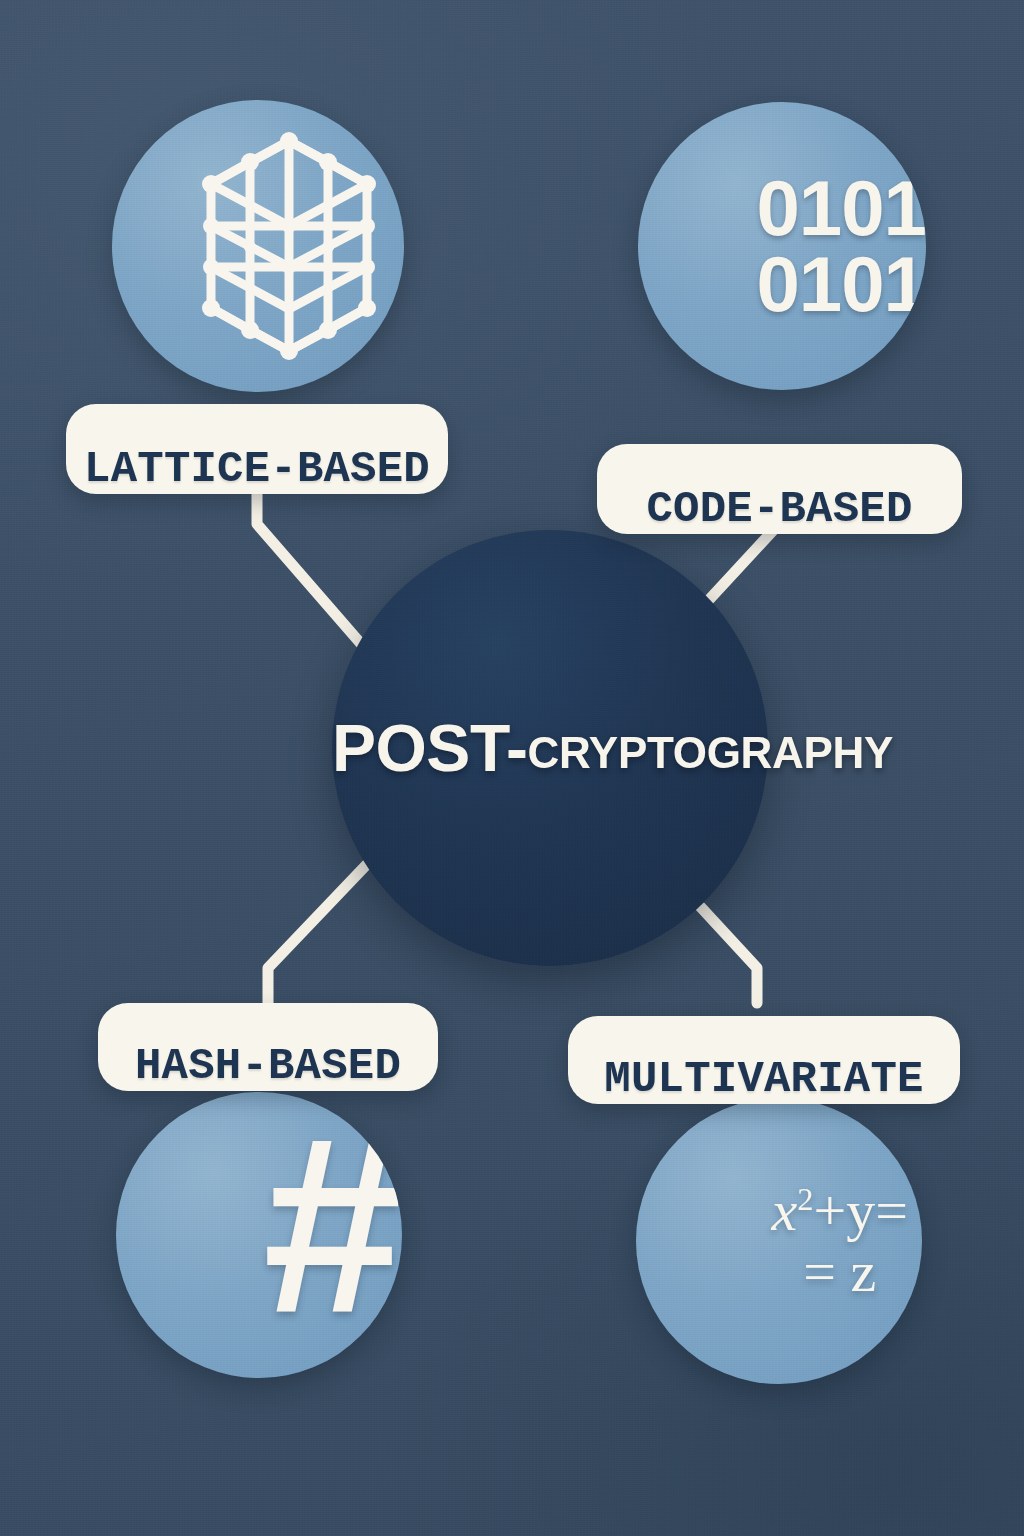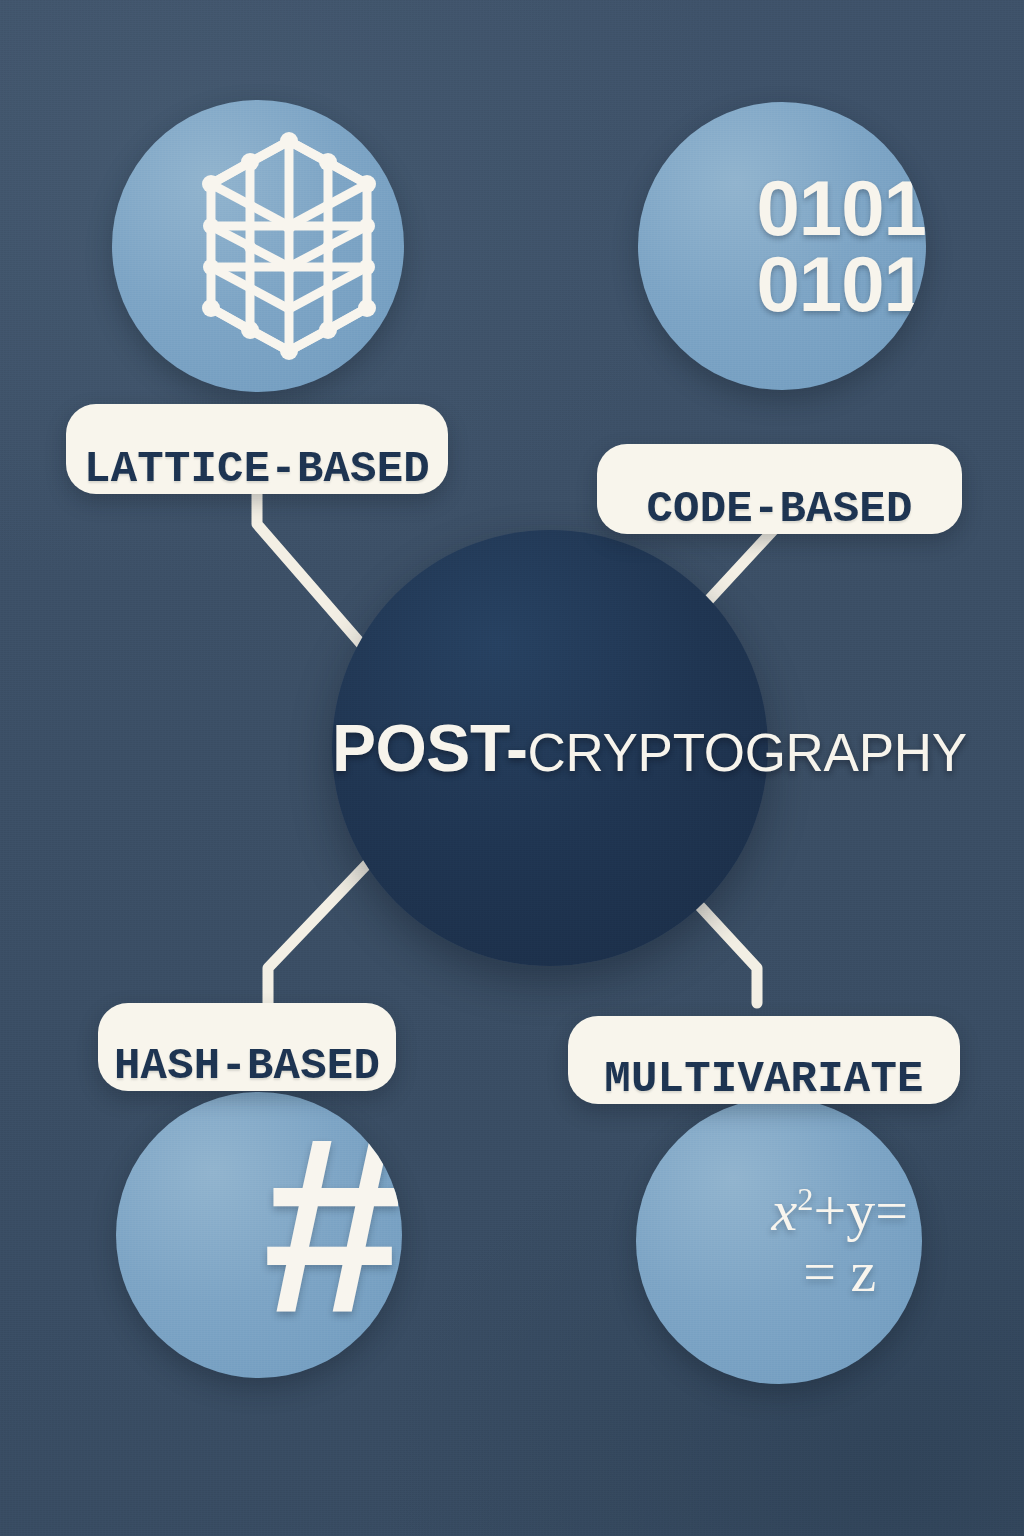--- a/index.html
+++ b/index.html
@@ -99,22 +99,22 @@
     color: #f7f4ec;
     font-weight: 700;
     font-size: 66px;
     line-height: 0.98;
     letter-spacing: -0.5px;
     text-shadow: 0 3px 6px rgba(8,14,24,.45);
   }
   #hub .l2 { margin-top: 2px; }
   #hub .l3 {
     color: #f7f4ec;
-    font-weight: 400;
-    font-size: 53px;
+    font-weight: 700;
+    font-size: 44px;
     line-height: 1.02;
     letter-spacing: -0.3px;
     margin-top: 10px;
     text-shadow: 0 3px 6px rgba(8,14,24,.45);
   }
 
   
   .pill {
     position: absolute;
     background: #f8f5ec;
@@ -128,21 +128,21 @@
   .pill span {
     color: #1d3350;
     font-weight: 700;
     font-size: 44px;
     letter-spacing: 0.2px;
     white-space: nowrap;
     text-shadow: 0 2px 2px rgba(150,150,140,.30);
   }
   #pill-lattice { left: 66px;  top: 404px;  width: 382px; height: 90px; }
   #pill-code    { left: 597px; top: 404px;  width: 365px; height: 90px; margin-top: 40px; }
-  #pill-hash    { left: 98px;  top: 1003px; width: 298px; height: 88px; }
+  #pill-hash    { left: 98px;  top: 1003px; width: 340px; height: 88px; }
   #pill-multi   { left: 568px; top: 1003px; width: 392px; height: 88px; margin-top: 13px; }
 </style>
 </head>
 <body>
 
 <div id="canvas">
 
   <svg id="links" width="1024" height="1536" viewBox="0 0 1024 1536">
     <g fill="none" stroke="#f3efe4" stroke-width="11" stroke-linecap="round" stroke-linejoin="round">
       <path d="M 257 494 L 257 524 L 382 668"></path>

